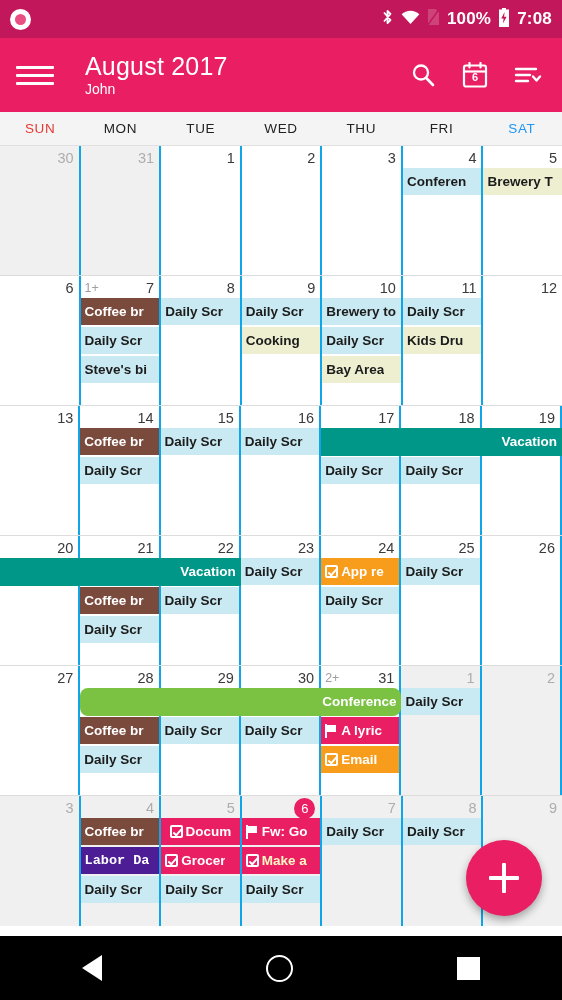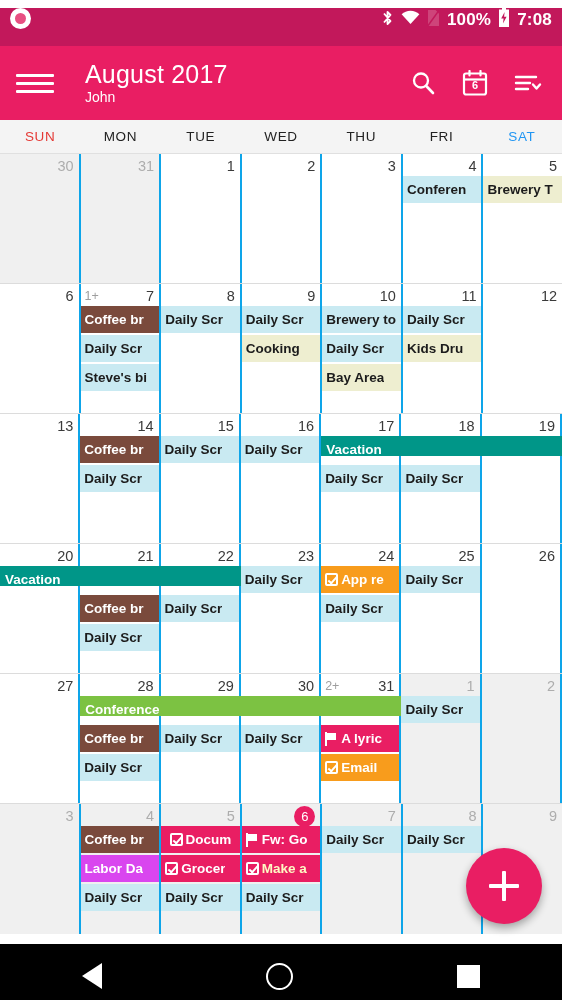--- a/index.html
+++ b/index.html
@@ -6,23 +6,22 @@
   html, body {
     width: 562px; height: 1000px;
     font-family: "Liberation Sans", sans-serif;
     background: #ffffff; overflow: hidden;
   }
   #app { position: relative; width: 562px; height: 1000px; }
 
   
   .statusbar {
     height: 38px; background: #c2185b;
-    display: flex; align-items: flex-start; padding: 0 10px;
+    display: flex; align-items: center; padding: 0 10px;
     color: #ffffff;
-    margin-top: 8px;
   }
   .sb-left { display: flex; align-items: center; gap: 8px; flex: 1; }
   .sb-right { display: flex; align-items: center; gap: 7px; }
   .notif-dot {
     width: 21px; height: 21px; border-radius: 50%;
     background: #ffffff; display: flex; align-items: center; justify-content: center;
   }
   .notif-dot i {
     width: 11px; height: 11px; border-radius: 50%;
     background: #e84f82; display: block;
@@ -101,24 +100,24 @@
     padding: 0 4px; margin-bottom: 2px;
     white-space: nowrap; overflow: hidden;
     display: flex; align-items: center; gap: 3px;
     cursor: pointer;
   }
   .chip .lbl { overflow: hidden; white-space: nowrap; }
   .chip.blank { background: transparent; }
 
   
   .span-bar {
-    position: absolute; height: 20px; line-height: 27px;
+    position: absolute; height: 28px; line-height: 27px;
     font-size: 13.5px; font-weight: 700; color: #ffffff;
     padding: 0 5px; white-space: nowrap; overflow: hidden;
-    cursor: pointer; z-index: 3;
+    cursor: pointer; z-index: 3; text-align: right;
   }
 
   
   .chk {
     width: 13px; height: 13px; flex: none;
     border: 2px solid #ffffff; border-radius: 2px;
     position: relative; display: inline-block;
   }
   .chk::after {
     content: ""; position: absolute; left: 3px; top: 0px;
@@ -542,34 +541,34 @@
           <div class="events">
             <div class="chip" style="background: rgb(201, 234, 242); color: rgb(28, 28, 28);">
               <span class="lbl">Daily Scr</span>
             </div>
           </div>
         </div>
         <div class="cell out">
           <div class="daynum">2</div>
           <div class="events"></div>
         </div>
-        <div class="span-bar" style="background: rgb(124, 194, 66); color: rgb(255, 255, 255); left: 14.2857%; width: 57.1429%; top: 22px;"><span>Conference</span></div>
+        <div class="span-bar" style="background: rgb(124, 194, 66); color: rgb(255, 255, 255); left: 14.2857%; width: 57.1429%; top: 22px; border-radius: 8px;"><span>Conference</span></div>
       </div>
       <div class="week">
         <div class="cell out">
           <div class="daynum">3</div>
           <div class="events"></div>
         </div>
         <div class="cell out">
           <div class="daynum">4</div>
           <div class="events">
             <div class="chip" style="background: rgb(122, 74, 60); color: rgb(255, 255, 255);">
               <span class="lbl">Coffee br</span>
             </div>
-            <div class="chip" style="background: #d946ef; color: rgb(255, 255, 255);">
+            <div class="chip" style="background: #4c1d95; color: rgb(255, 255, 255); font-family: Liberation Mono, monospace;">
               <span class="lbl">Labor Da</span>
             </div>
             <div class="chip" style="background: rgb(201, 234, 242); color: rgb(28, 28, 28);">
               <span class="lbl">Daily Scr</span>
             </div>
           </div>
         </div>
         <div class="cell out">
           <div class="daynum">5</div>
           <div class="events">

